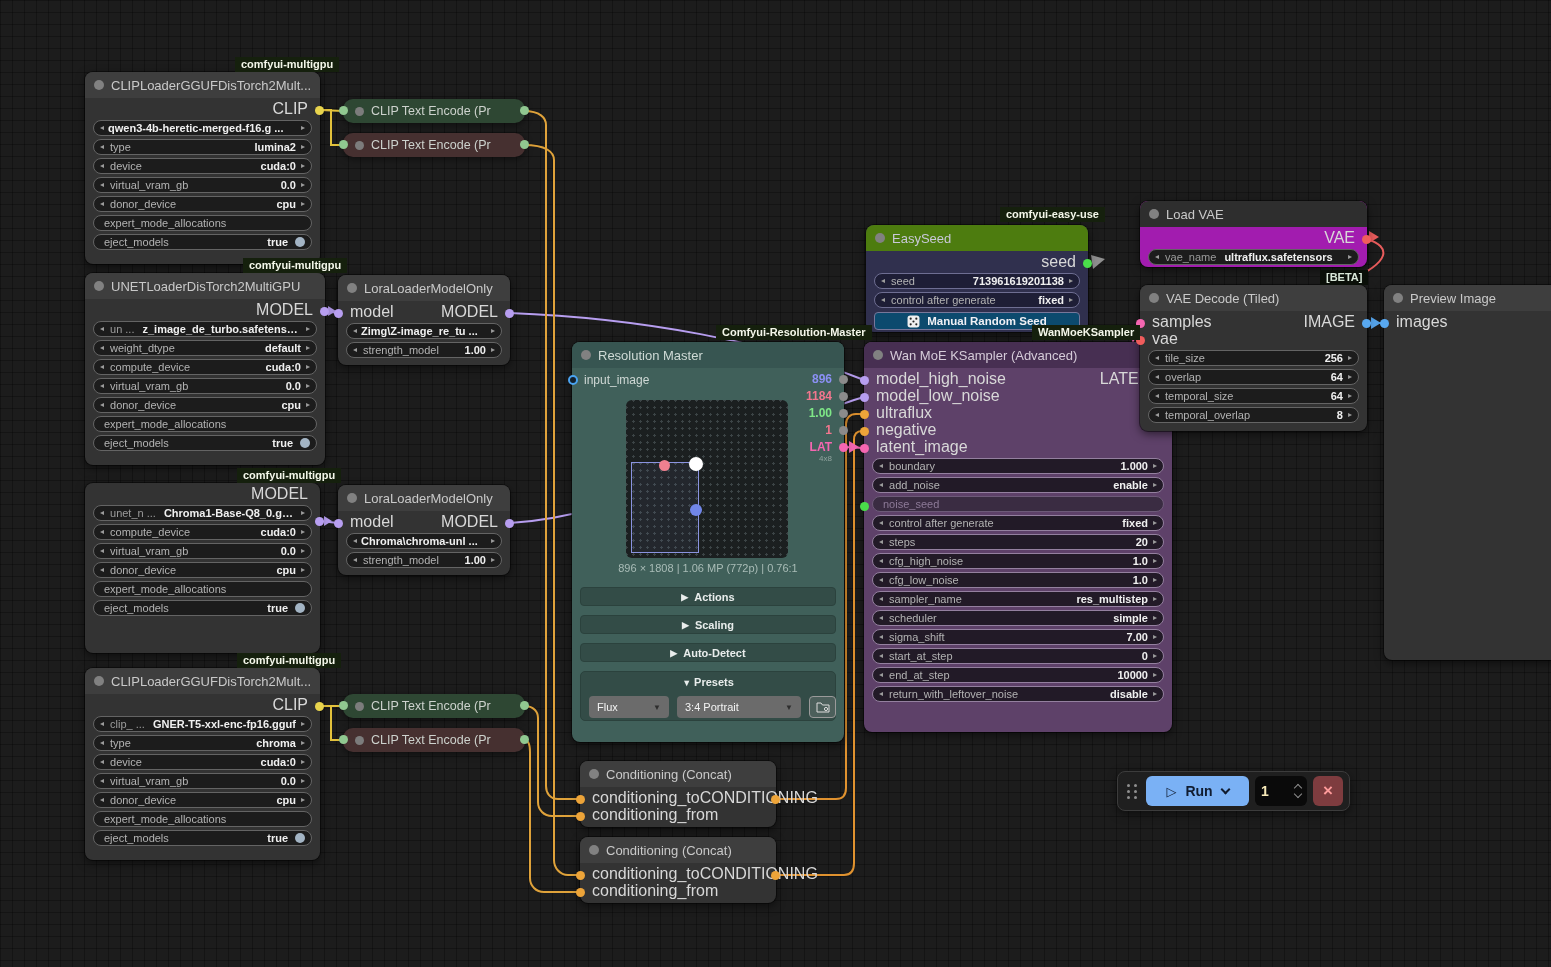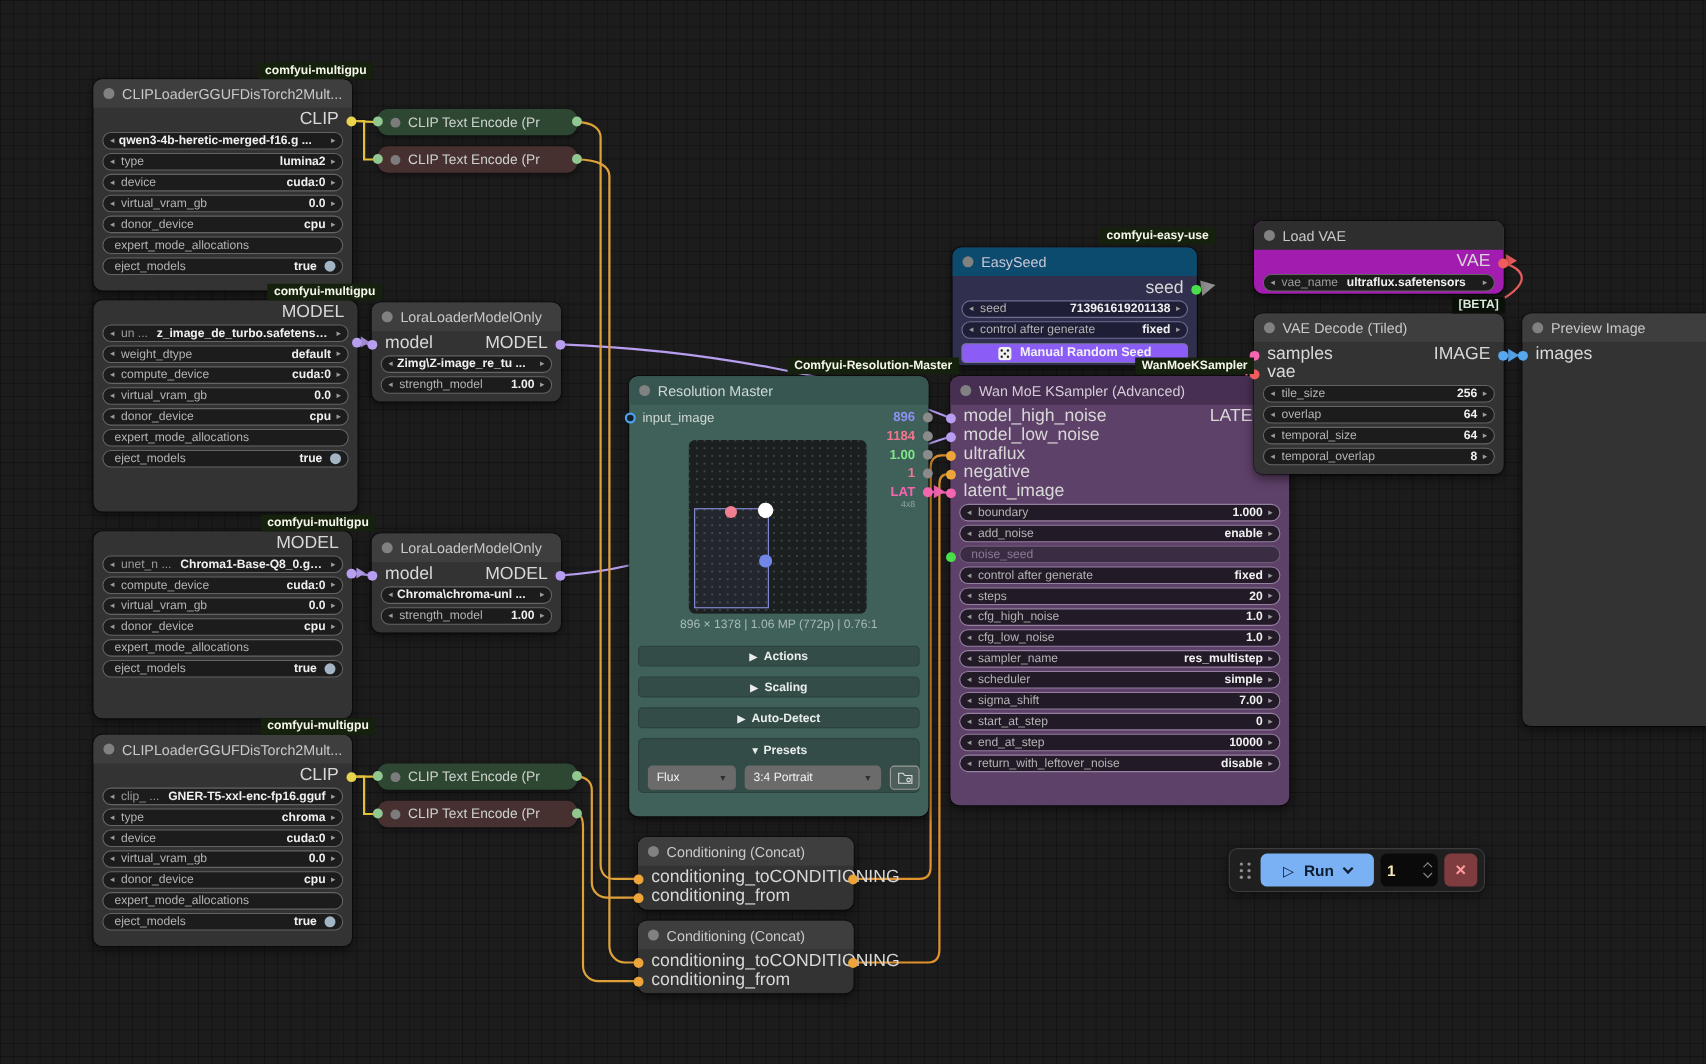--- a/index.html
+++ b/index.html
@@ -58,23 +58,23 @@
   .rmbtn .tri { font-size:9px; }
   .rmpanel { position:absolute; left:8px; right:8px; height:50px; background:#334c47;
              border:1px solid #2b423d; border-radius:5px; }
   .rmdrop { height:22px; background:#6b6b6b; border-radius:4px; color:#f3f3f3; font-size:11px;
             display:flex; align-items:center; justify-content:space-between; padding:0 8px; position:absolute; top:24px; }
   .rmdrop .tri { color:#2e2e2e; font-size:8px; }
   .rmfolder { position:absolute; top:24px; width:27px; height:22px; border:1px solid #9a9a9a; border-radius:4px;
               display:flex; align-items:center; justify-content:center; background:#4c5f5b; }
   
   .es { background:#30304e; }
-  .es .ntitle { background:#0c4a6e; color:#c9c9d9; }
+  .es .ntitle { background:#4d7c0f; color:#c9c9d9; }
   .es .wdg { background:#1e1e36; border-color:#6e6e92; }
-  .esbtn { height:18px; margin:4px 0 0; background:#8b5cf6; border:1px solid #77779a; border-radius:4px;
+  .esbtn { height:18px; margin:4px 0 0; background:#0c4a6e; border:1px solid #77779a; border-radius:4px;
            color:#f0f0f5; font-weight:bold; font-size:11.5px; display:flex; align-items:center;
            justify-content:center; gap:7px; }
   
   .ks { background:#5e4169; }
   .ks .ntitle { background:#472f52; color:#d6ccd9; }
   .ks .wdg { background:#221a27; border-color:#94809f; }
   .ks .wdg.dim { border-color:#6e5a79; background:#3a2c42; color:#8d7a98; }
   .ks .wdg.dim .wn { color:#8d7a98; }
   
   .lv { background:#a21caf; }
@@ -185,20 +185,24 @@
     <div class="wdg noarr">
         <span class="wn">eject_models</span>
         <span class="wv">true</span>
         <span class="toggle"></span>
       </div>
   </div>
   <span class="port r" style="top:34px;background:#e8d44d"></span>
 </div>
 
 <div class="node" style="left:85px;top:273px;width:240px;height:192px">
+  <div class="ntitle">
+      <span class="tdot"></span>
+      <span>UNETLoaderDisTorch2MultiGPU</span>
+    </div>
   <div class="nbody">
     <div class="srow right">
         <span>MODEL</span>
       </div>
     <div class="wdg">
         <span class="wa">◂</span>
         <span class="wnp">un ...</span>
         <span class="wvf">z_image_de_turbo.safetensors</span>
         <span class="wa">▸</span>
       </div>
@@ -418,21 +422,21 @@
   <div class="rmitem" style="right:12px;top:64px;font-size:12px;font-weight:bold;color:#7ee787">1.00</div>
   <div class="rmitem" style="right:12px;top:81px;font-size:12px;font-weight:bold;color:#f2768e">1</div>
   <div class="rmitem" style="right:12px;top:98px;font-size:12px;font-weight:bold;color:#f566b1">LAT</div>
   <div class="sub4x8" style="right:12px;top:112px">4x8</div>
   <div class="rmcanvas">
     <div class="rmrect"></div>
     <span style="position:absolute;left:33px;top:60px;width:11px;height:11px;border-radius:50%;background:#f08090"></span>
     <span style="position:absolute;left:63px;top:57px;width:14px;height:14px;border-radius:50%;background:#ffffff"></span>
     <span style="position:absolute;left:64px;top:104px;width:12px;height:12px;border-radius:50%;background:#7186e8"></span>
   </div>
-  <div class="rmitem" style="left:0;right:0;top:220px;text-align:center;font-size:11px;color:#a9bcb7">896 × 1378  |  1.06 MP (772p)  |  0.76:1</div>
+  <div class="rmitem" style="left:0;right:0;top:220px;text-align:center;font-size:11px;color:#a9bcb7">896 × 1808  |  1.06 MP (772p)  |  0.76:1</div>
   <div class="rmbtn" style="top:245px">
       <span class="tri">▶</span>
       <span>Actions</span>
     </div>
   <div class="rmbtn" style="top:273px">
       <span class="tri">▶</span>
       <span>Scaling</span>
     </div>
   <div class="rmbtn" style="top:301px">
       <span class="tri">▶</span>

